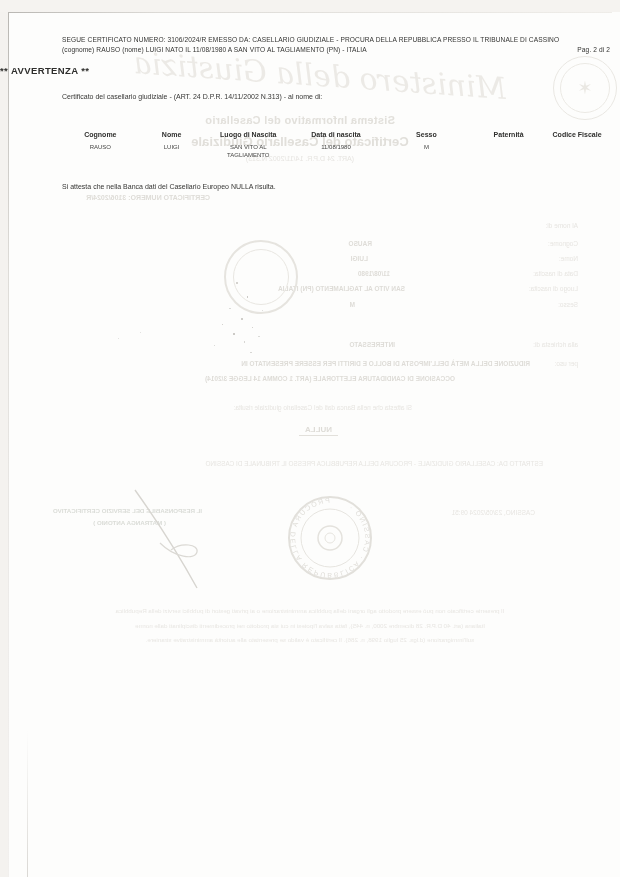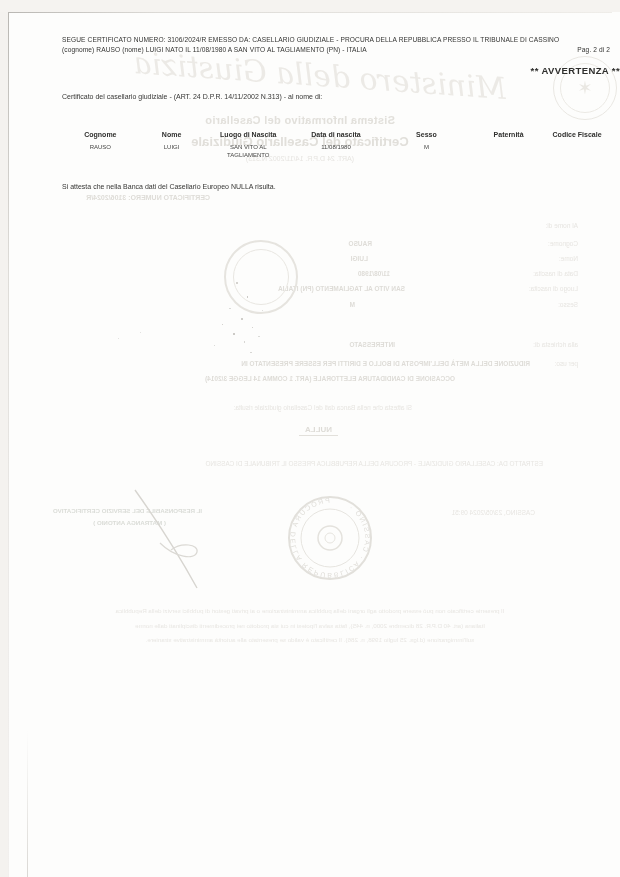--- a/index.html
+++ b/index.html
@@ -6,21 +6,21 @@
   body{width:620px;height:877px;overflow:hidden;font-family:"Liberation Sans",sans-serif;}
   .sheet{position:relative;width:620px;height:877px;background:#fdfdfc;overflow:hidden;}
   
   .edge-left{position:absolute;left:8px;top:12px;width:1px;height:865px;background:linear-gradient(#b9b7b3,#dedcd8 30%,#eeecea 70%,#f2f0ee);}
   .edge-top{position:absolute;left:8px;top:12px;width:604px;height:1px;background:linear-gradient(90deg,#b9b7b3,#dcdad6 25%,#efede9);}
   .edge-strip{position:absolute;left:0;top:0;width:8px;height:877px;background:#f4f2ef;}
   .edge-strip-top{position:absolute;left:0;top:0;width:620px;height:12px;background:#f5f3f0;}
   .edge-low{position:absolute;left:27px;top:730px;width:1px;height:147px;background:linear-gradient(rgba(210,208,204,0),#dad8d4);}
   .hdr{position:absolute;left:62px;top:35px;width:548px;font-size:6.6px;line-height:9.5px;letter-spacing:.1px;color:#333331;}
   .hdr-row2{display:flex;justify-content:space-between;}
-  .title{position:absolute;left:0;top:65px;width:620px;text-align:right;font-size:9.5px;font-weight:bold;color:#2e2e2c;letter-spacing:.4px;}
+  .title{position:absolute;left:0;top:65px;width:620px;text-align:left;font-size:9.5px;font-weight:bold;color:#2e2e2c;letter-spacing:.4px;}
   .subtitle{position:absolute;left:62px;top:93px;font-size:7px;color:#363634;}
   .tbl{position:absolute;left:62px;top:131px;width:548px;display:grid;grid-template-columns:14% 12% 16% 16% 17% 13% 12%;}
   .tbl .th{font-size:7px;font-weight:bold;text-align:center;color:#2f2f2d;padding-bottom:5px;}
   .tbl .td{font-size:6px;text-align:center;color:#454543;line-height:8px;}
   .attest{position:absolute;left:62px;top:183px;font-size:7px;color:#353533;}
 
   
   .bleed{position:absolute;inset:0;transform:scaleX(-1);}
   .b{position:absolute;color:#e7e5e1;font-size:6.5px;white-space:nowrap;}
   .b-bold{color:#dedcd7;font-weight:bold;}

